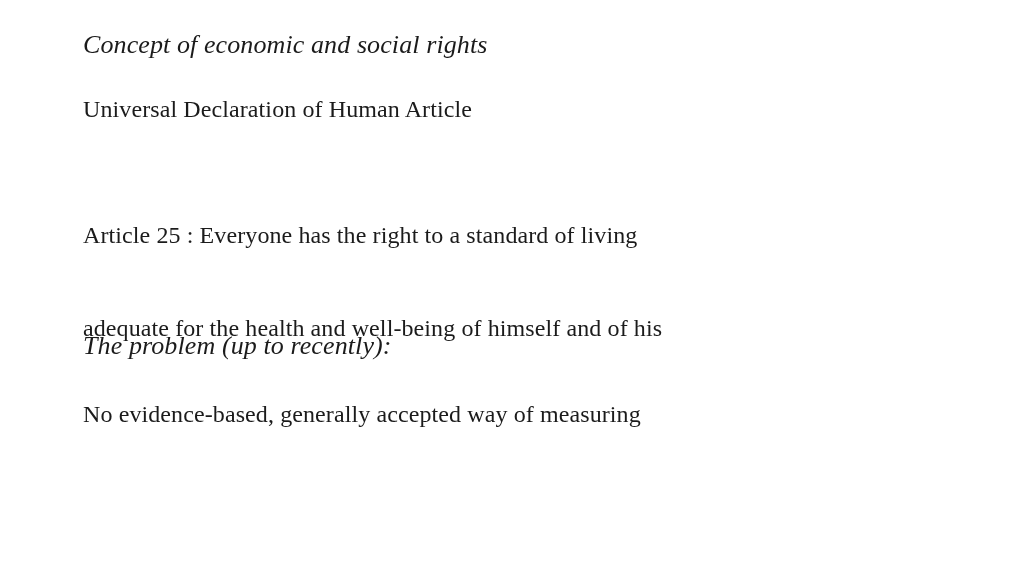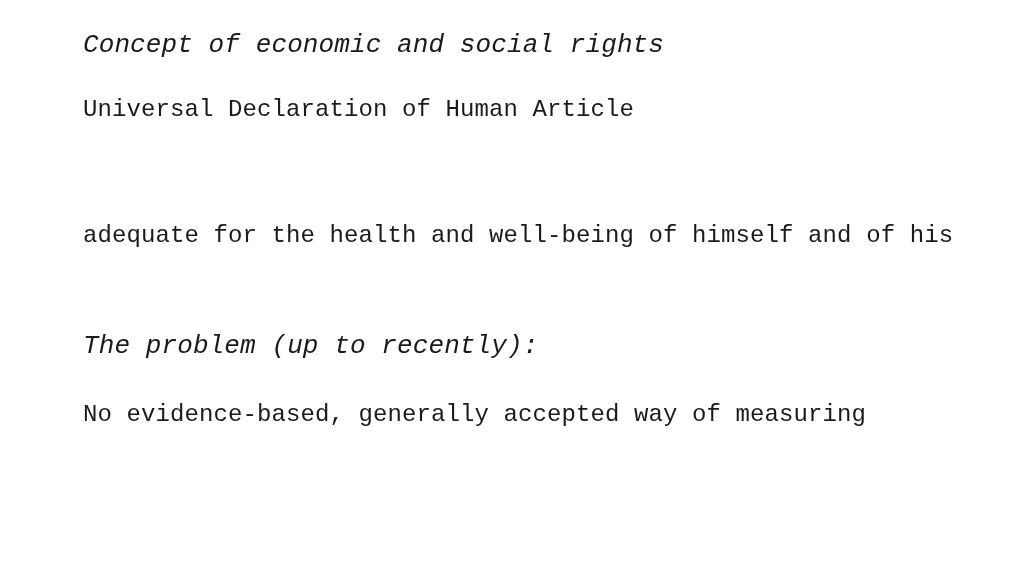--- a/index.html
+++ b/index.html
@@ -6,21 +6,21 @@
     margin: 0;
     padding: 0;
     background: #ffffff;
   }
   .slide {
     position: relative;
     width: 1024px;
     height: 576px;
     background: #ffffff;
     overflow: hidden;
-    font-family: Liberation Mono, monospace;
+    font-family: Liberation Serif, serif;
     color: #1b1b1b;
   }
   .line {
     position: absolute;
     left: 83px;
     white-space: pre;
     letter-spacing: 0.1px;
   }
   .h-italic {
     font-size: 26px;
@@ -48,20 +48,21 @@
 </head>
 <body>
 
 <div class="slide">
 
   <div class="line h-italic title-line">Concept of economic and social rights</div>
 
   <div class="line body-text udhr-line">Universal Declaration of Human Article</div>
 
   <div class="articles-block">
+    <div>Article 25 : Everyone has the right to a standard of living</div>
     <div>adequate for the health and well-being of himself and of his</div>
   </div>
 
   <div class="line body-text evidence-line">No evidence-based, generally accepted way of measuring</div>
 
   <div class="line h-italic problem-line">The problem (up to recently):</div>
 
 </div>
 
 </body></html>

